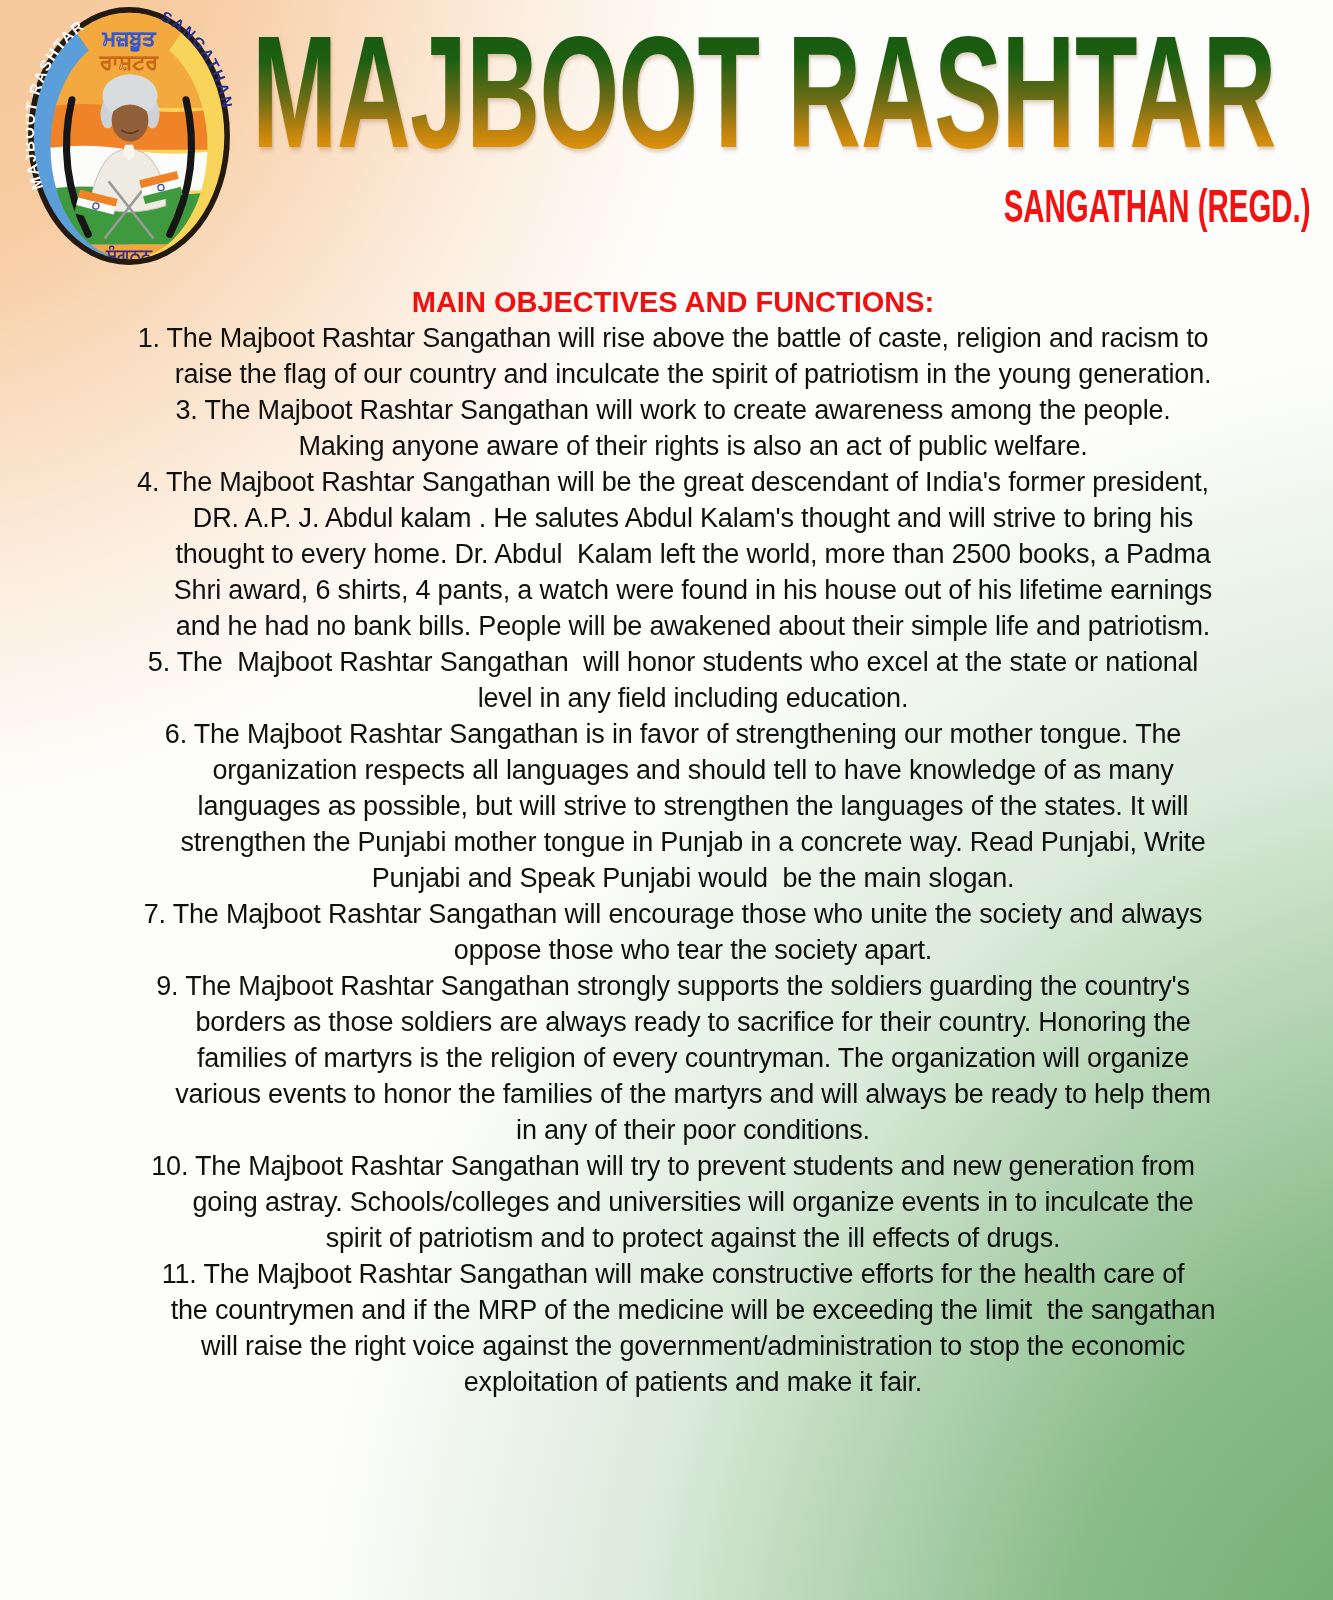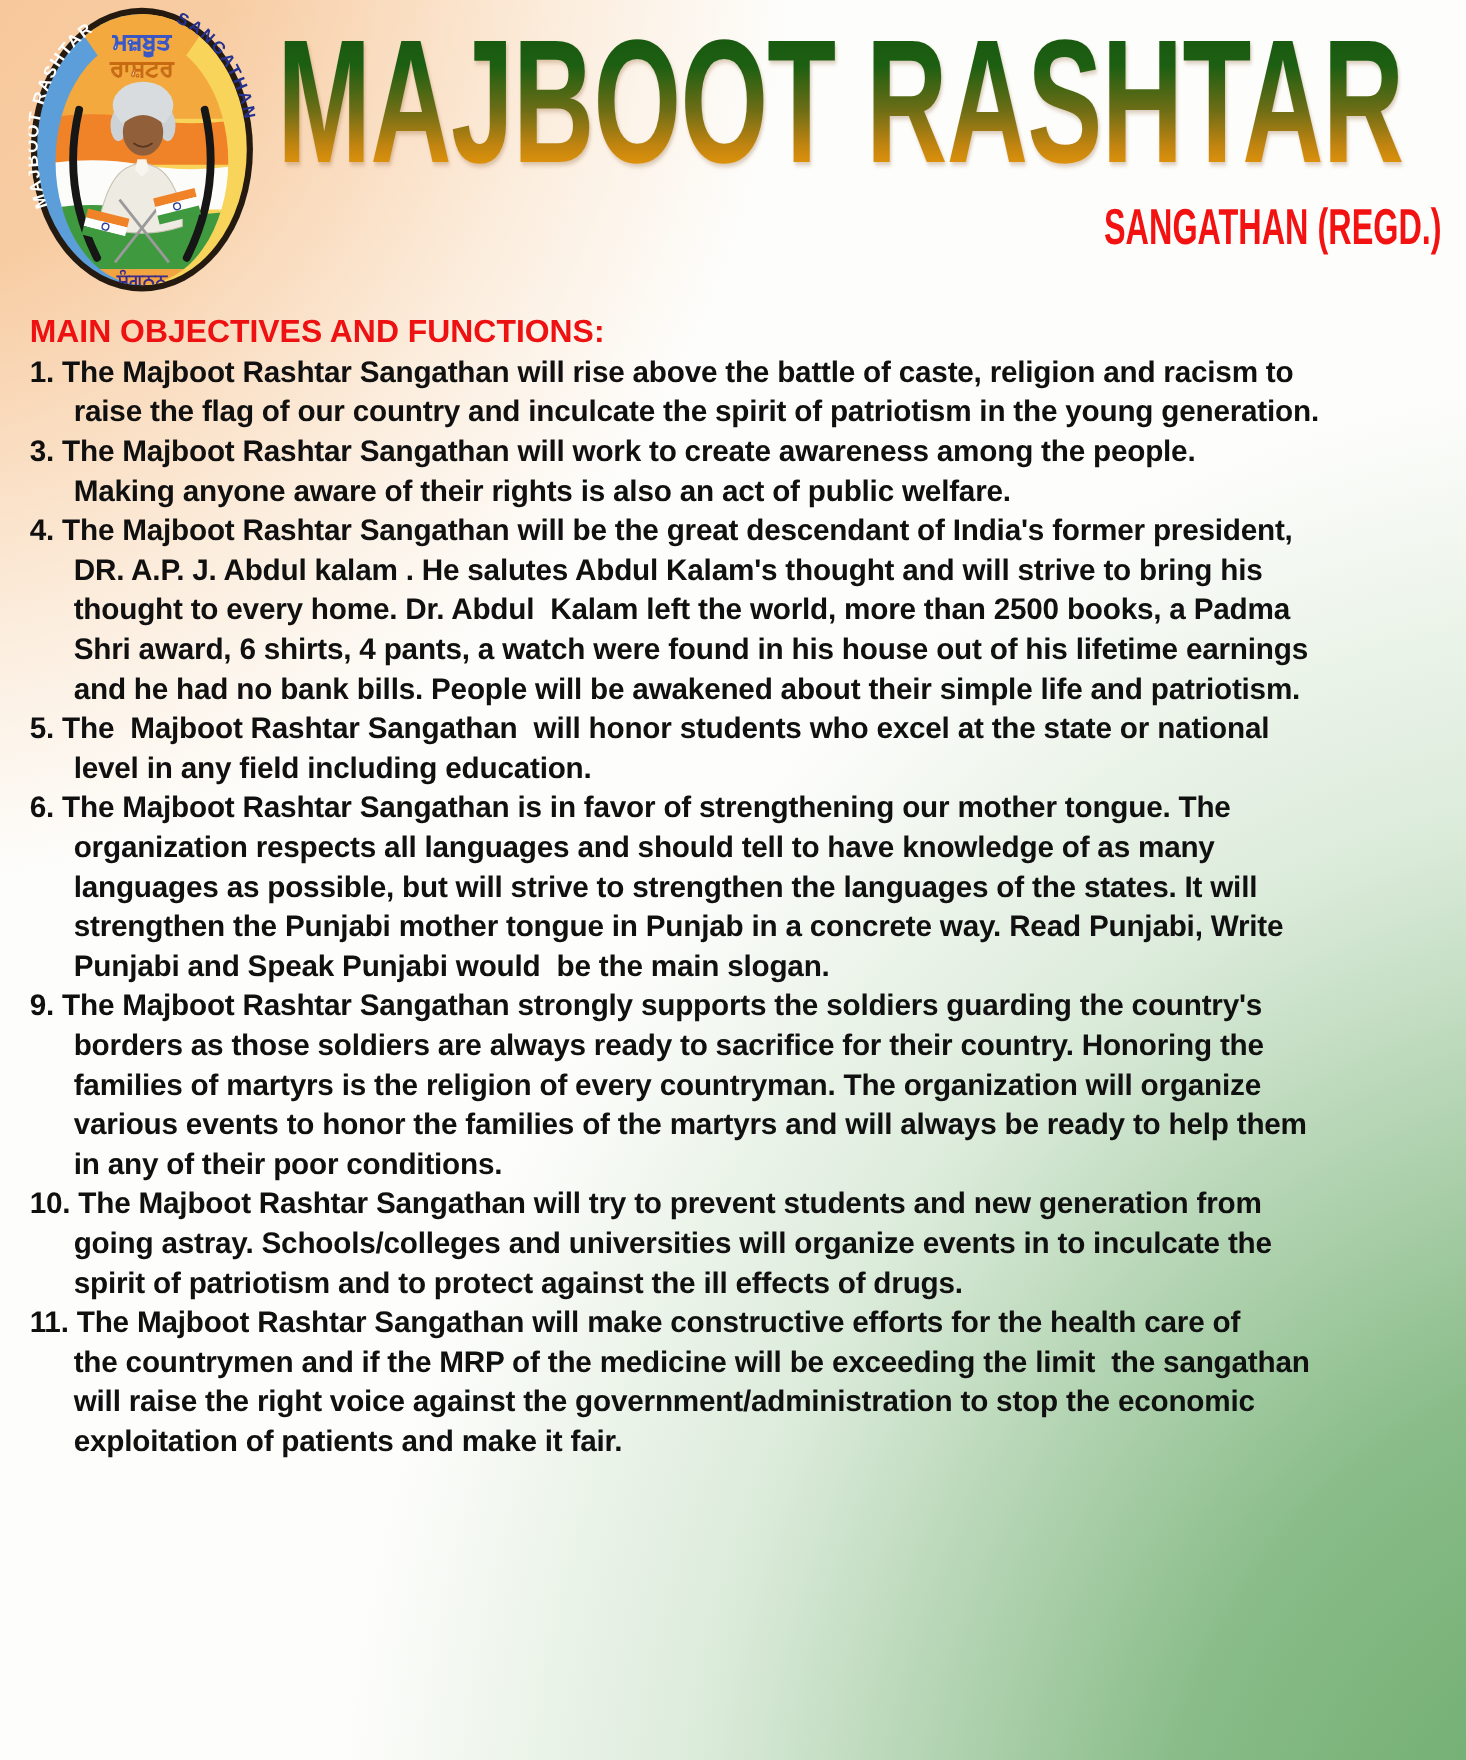--- a/index.html
+++ b/index.html
@@ -34,27 +34,27 @@
     filter:drop-shadow(2px 3px 2px rgba(140,90,40,0.30));
   }
   .subtitle{position:absolute;right:22px;top:183px;white-space:nowrap;}
   .subtitle-inner{
     display:inline-block;
     font-weight:700;font-size:46px;line-height:1;
     color:#f31212;
     transform:scaleX(0.64);
     transform-origin:right top;
   }
-  .content{position:absolute;left:27px;top:284px;width:1292px;}
+  .content{position:absolute;left:27px;top:284px;width:1292px;text-align:center;}
   .heading{
     font-weight:700;font-size:29px;line-height:36px;
     color:#ee1111;letter-spacing:0;
   }
   .objective{
-    font-weight:700;font-size:27px;line-height:36px;
+    font-weight:400;font-size:27px;line-height:36px;
     color:#101010;
     white-space:pre;
     padding-left:40px;text-indent:-40px;
     letter-spacing:-0.2px;
   }
 </style>
 </head>
 <body>
 
 <div class="page">
@@ -153,20 +153,22 @@
 thought to every home. Dr. Abdul  Kalam left the world, more than 2500 books, a Padma
 Shri award, 6 shirts, 4 pants, a watch were found in his house out of his lifetime earnings
 and he had no bank bills. People will be awakened about their simple life and patriotism.</div>
         <div class="objective">5. The  Majboot Rashtar Sangathan  will honor students who excel at the state or national
 level in any field including education.</div>
         <div class="objective">6. The Majboot Rashtar Sangathan is in favor of strengthening our mother tongue. The
 organization respects all languages and should tell to have knowledge of as many
 languages as possible, but will strive to strengthen the languages of the states. It will
 strengthen the Punjabi mother tongue in Punjab in a concrete way. Read Punjabi, Write
 Punjabi and Speak Punjabi would  be the main slogan.</div>
+        <div class="objective">7. The Majboot Rashtar Sangathan will encourage those who unite the society and always
+oppose those who tear the society apart.</div>
         <div class="objective">9. The Majboot Rashtar Sangathan strongly supports the soldiers guarding the country's
 borders as those soldiers are always ready to sacrifice for their country. Honoring the
 families of martyrs is the religion of every countryman. The organization will organize
 various events to honor the families of the martyrs and will always be ready to help them
 in any of their poor conditions.</div>
         <div class="objective">10. The Majboot Rashtar Sangathan will try to prevent students and new generation from
 going astray. Schools/colleges and universities will organize events in to inculcate the
 spirit of patriotism and to protect against the ill effects of drugs.</div>
         <div class="objective">11. The Majboot Rashtar Sangathan will make constructive efforts for the health care of
 the countrymen and if the MRP of the medicine will be exceeding the limit  the sangathan

